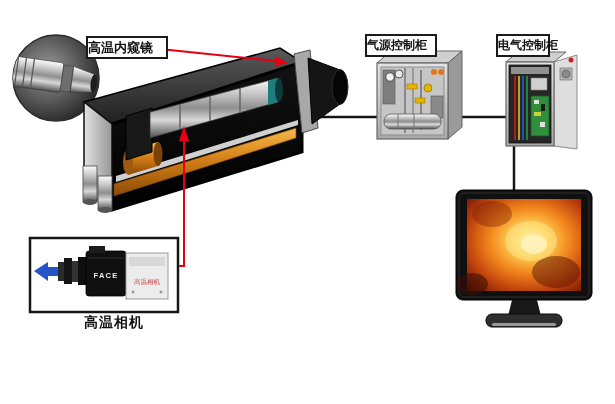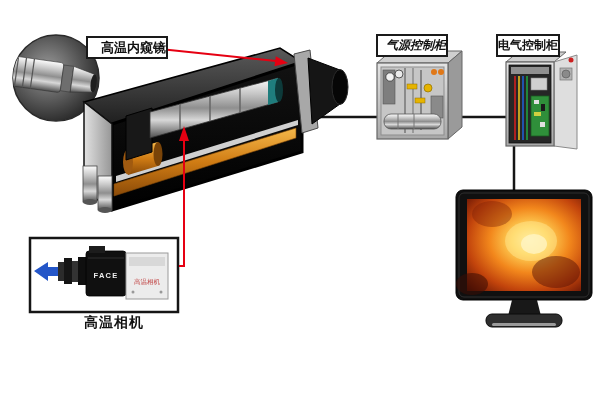--- a/index.html
+++ b/index.html
@@ -1,20 +1,20 @@
 <!DOCTYPE html>
 <html><head>
 <meta charset="utf-8">
 <style>
   *{margin:0;padding:0;box-sizing:border-box}
   html,body{background:#fff;font-family:"Liberation Sans",sans-serif}
   .stage{position:relative;width:615px;height:404px;background:#fff;overflow:hidden}
   .stage svg{position:absolute;left:0;top:0}
   .label-box{position:absolute;border:2px solid #1a1a1a;background:#fff;font-size:13px;font-weight:bold;
-             text-align:right;line-height:17px;padding:1px 0;color:#111;white-space:nowrap}
+             text-align:left;line-height:17px;padding:1px 0;color:#111;white-space:nowrap}
   .label-box.small{font-size:12px}
   .label-plain{position:absolute;font-size:14px;font-weight:bold;text-align:center;color:#111;
                letter-spacing:1px;white-space:nowrap}
 </style>
 </head>
 <body>
 
 <div class="stage">
 
   <svg width="615" height="404" viewBox="0 0 615 404">
@@ -204,17 +204,17 @@
 
     <g>
       <line x1="160" y1="49" x2="276" y2="61" stroke="#e60012" stroke-width="2"></line>
       <polygon points="288,63 274.4,66.2 275.8,56.3" fill="#e60012"></polygon>
       <polyline points="184,138 184,266 179,266" fill="none" stroke="#e60012" stroke-width="2"></polyline>
       <polygon points="184,126 179,141 189,141" fill="#e60012"></polygon>
     </g>
   </svg>
 
   <div class="label-box" style="left:86px;top:36px;width:82px;">高温内窥镜</div>
-  <div class="label-box small" style="left:376px;top:34px;width:72px;font-style:italic;">气源控制柜</div>
-  <div class="label-box small" style="left:496px;top:34px;width:64px;">电气控制柜</div>
+  <div class="label-box small" style="left:365px;top:34px;width:72px;">气源控制柜</div>
+  <div class="label-box small" style="left:496px;top:34px;width:54px;">电气控制柜</div>
   <div class="label-plain" style="left:66px;top:314px;width:96px;">高温相机</div>
 
 </div>
 
 </body></html>

